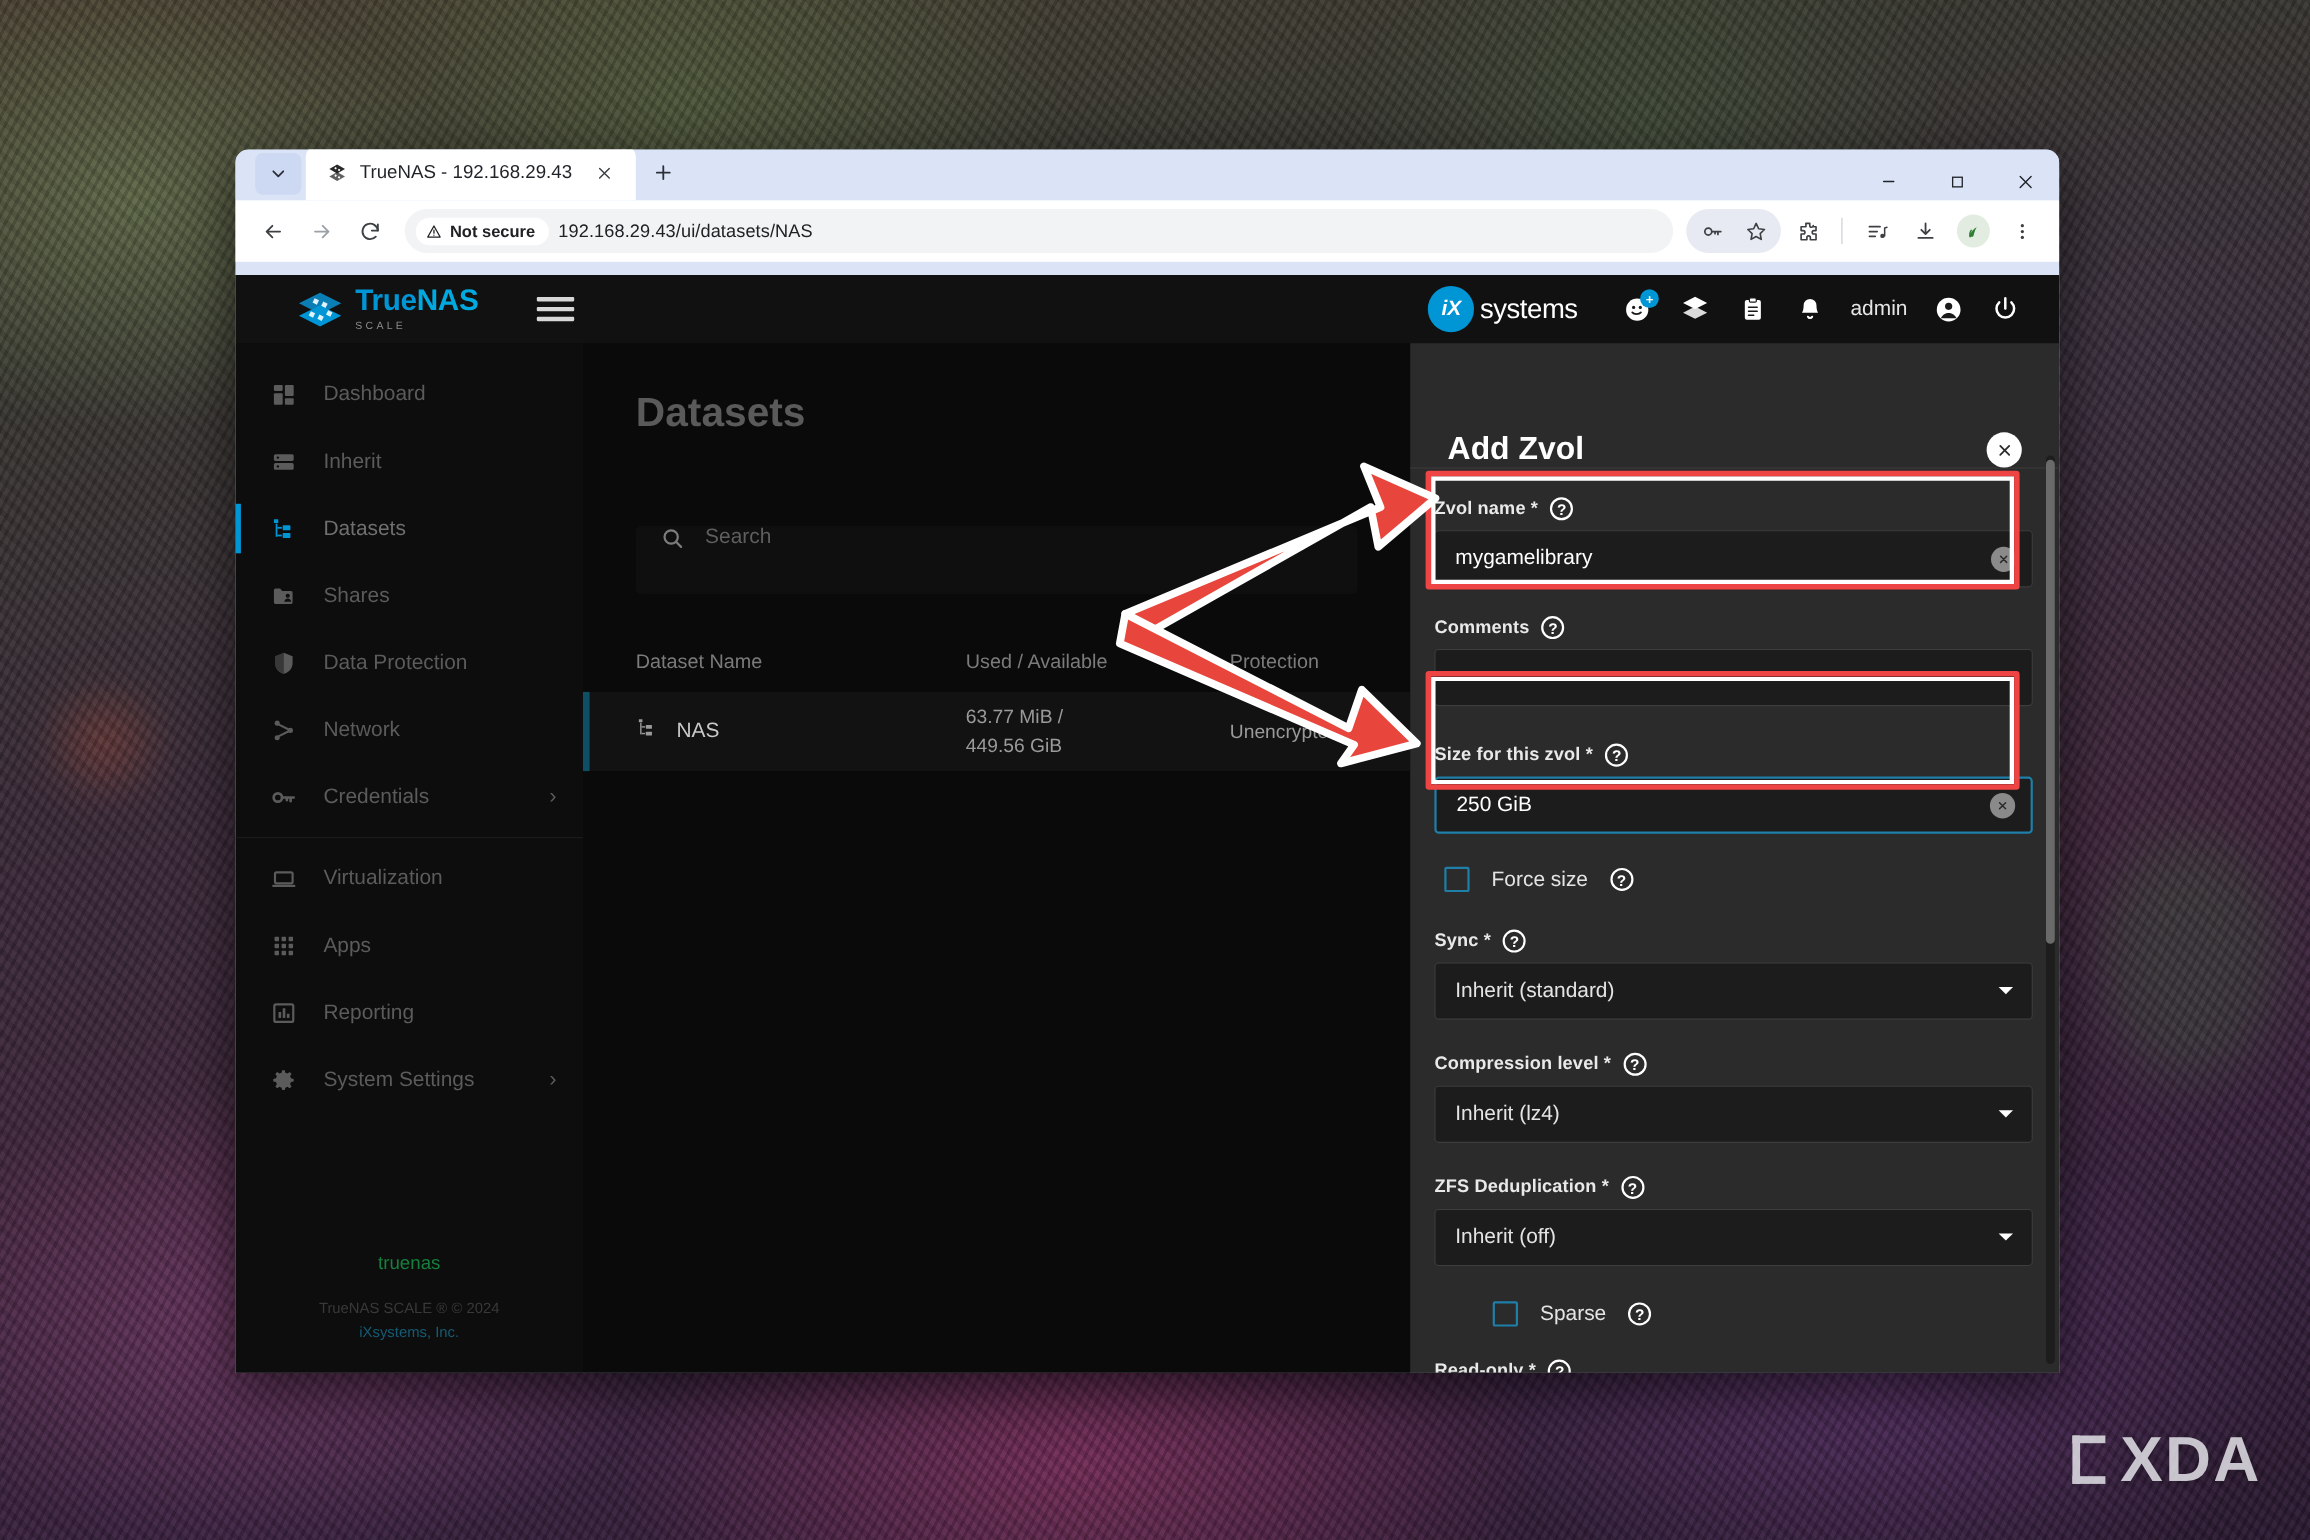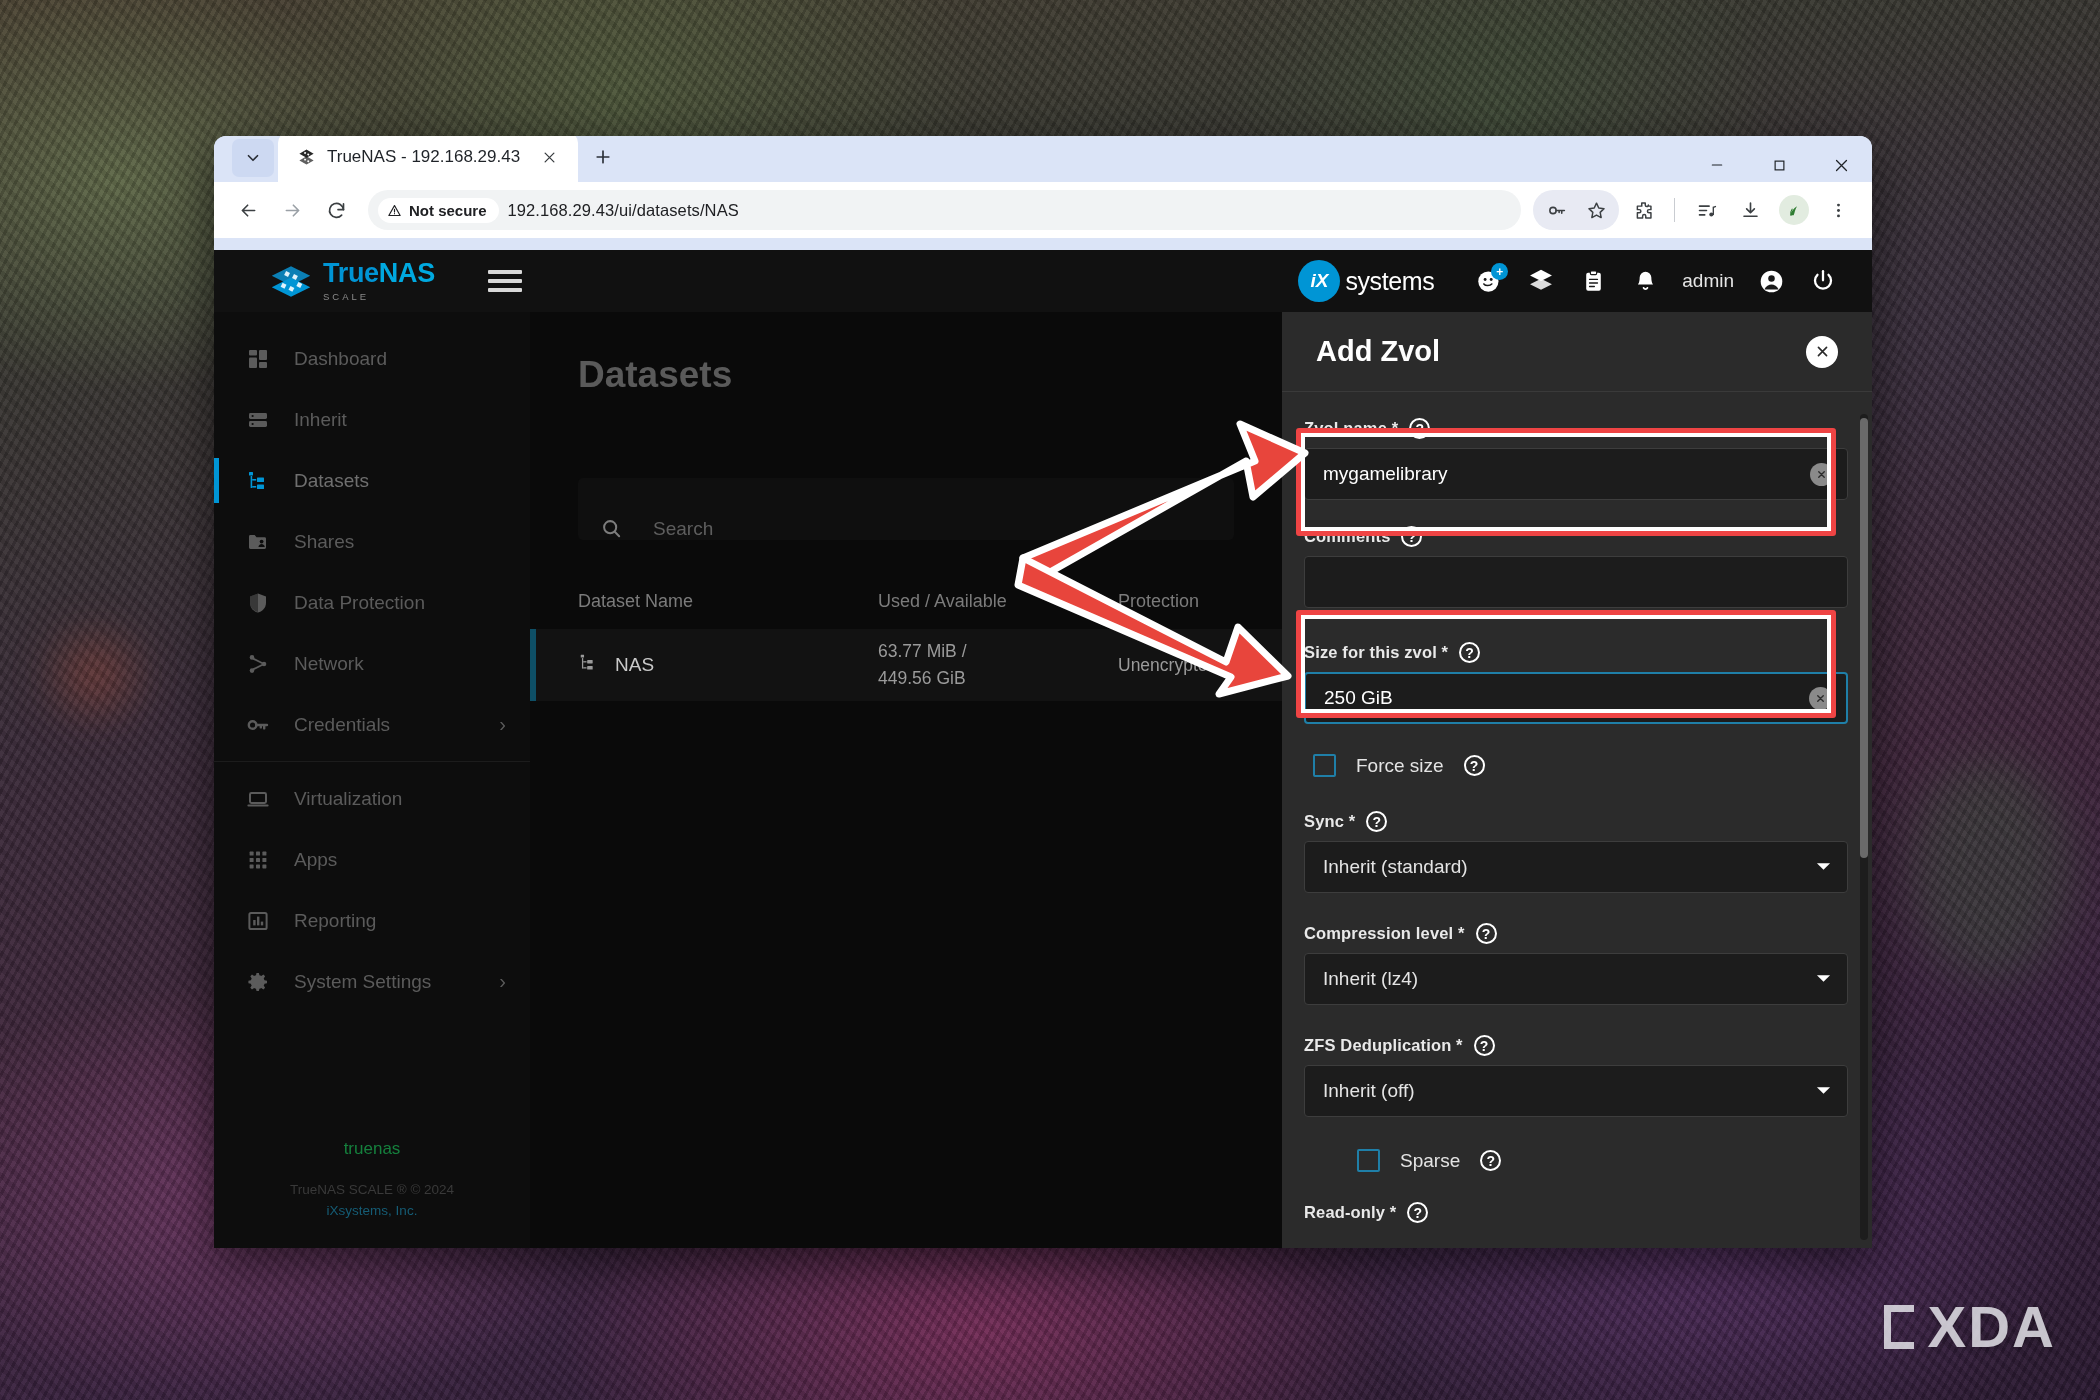--- a/index.html
+++ b/index.html
@@ -197,21 +197,21 @@
 
   
   .main {
     flex: 1; background: #0a0a0a; padding: 42px 0 0 0;
     min-width: 0; position: relative; overflow: hidden;
   }
   .page-title { font-size: 37px; font-weight: bold; color: #5a5a5a; padding: 0 48px; }
   .search-wrap {
     margin: 82px 48px 0; height: 62px;
     background: #0f0f0f; border-radius: 5px;
-    display: flex; align-items: flex-end; gap: 30px; padding: 0 22px;
+    display: flex; align-items: flex-start; gap: 18px; padding: 0 22px;
   }
   .search-wrap .s-ico { color: #7d7d7d; display: flex; }
   .search-ph { color: #5e5e5e; font-size: 19px; }
   .tbl-head {
     display: flex; align-items: center;
     margin: 42px 0 0 0; padding: 0 48px 0 48px; height: 38px;
     color: #7b7b7b; font-size: 18px;
   }
   .col-name { flex: 0 0 300px; }
   .col-used { flex: 0 0 240px; }
@@ -229,21 +229,21 @@
   .ds-used { color: #9a9a9a; font-size: 17.5px; line-height: 1.55; }
   .ds-enc { color: #9a9a9a; font-size: 17.5px; }
 
   
   .panel {
     width: 590px; flex: none; background: #2b2b2b;
     display: flex; flex-direction: column;
     position: relative; z-index: 5;
   }
   .panel-head {
-    height: 80px; flex: none; display: flex; align-items: center;
+    height: 114px; flex: none; display: flex; align-items: flex-end;
     padding: 0 34px; border-bottom: 1px solid #3a3a3a;
   }
   .panel-title { font-size: 29px; font-weight: bold; color: #ffffff; }
   .panel-close {
     margin-left: auto; width: 32px; height: 32px; border-radius: 50%;
     background: #ffffff; color: #2b2b2b;
     display: flex; align-items: center; justify-content: center;
     font-size: 19px; font-weight: bold;
   }
   .panel-body {

